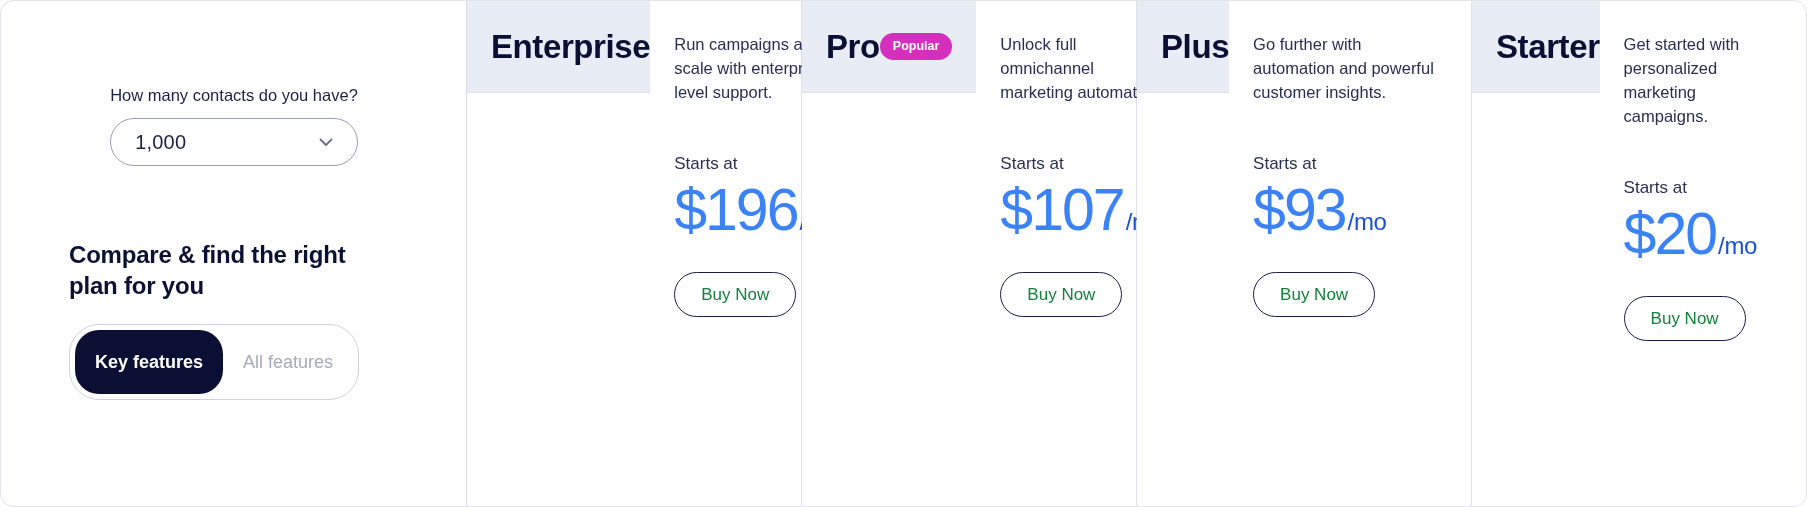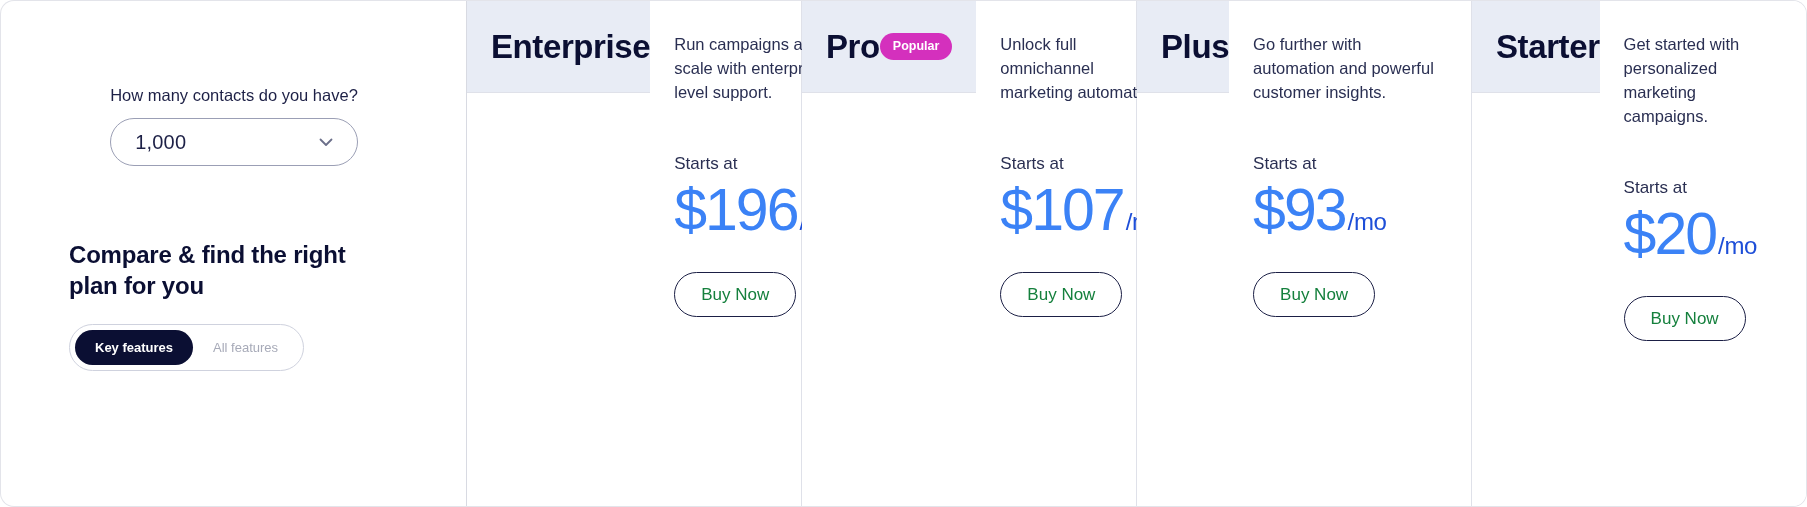--- a/index.html
+++ b/index.html
@@ -103,23 +103,23 @@
     margin-top: 22px;
     display: inline-flex;
     align-items: center;
     border: 1px solid #cfd2de;
     border-radius: 30px;
     padding: 5px;
     background: #ffffff;
     width: fit-content;
   }
   .toggle-option {
-    font-size: 13px;
-    line-height: 1;
-    padding: 11px 20px;
+    font-size: 18px;
+    line-height: 1;
+    padding: 23px 20px;
     border-radius: 24px;
     white-space: nowrap;
     cursor: pointer;
     color: #a7aab8;
   }
   .toggle-option.active {
     background: #0b0f33;
     color: #ffffff;
     font-weight: bold;
   }

